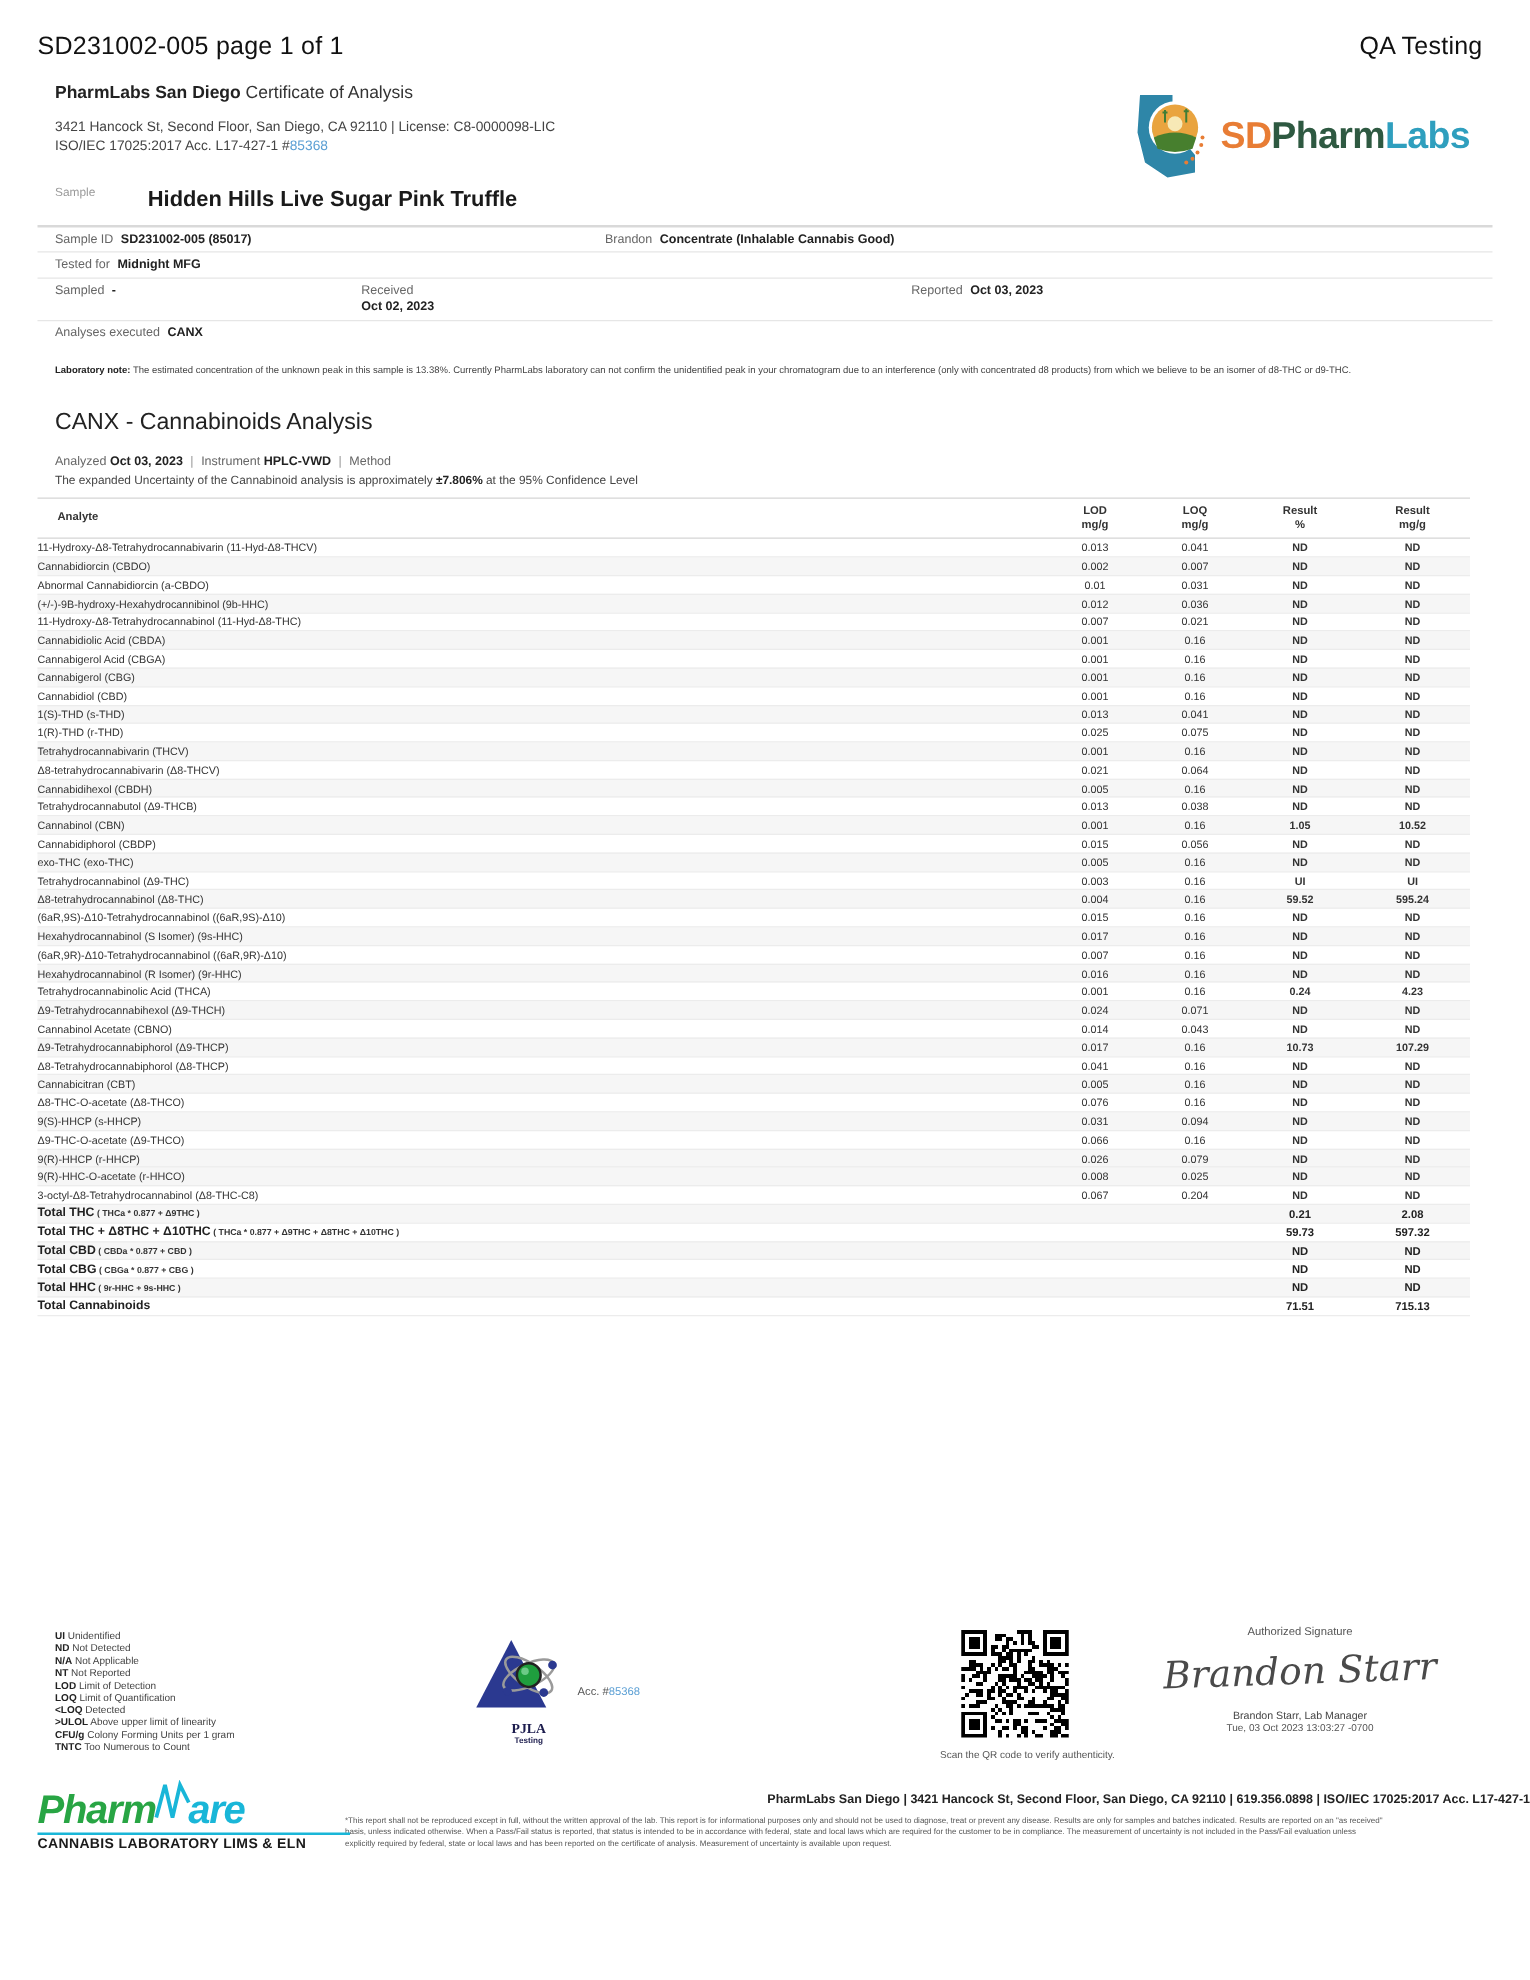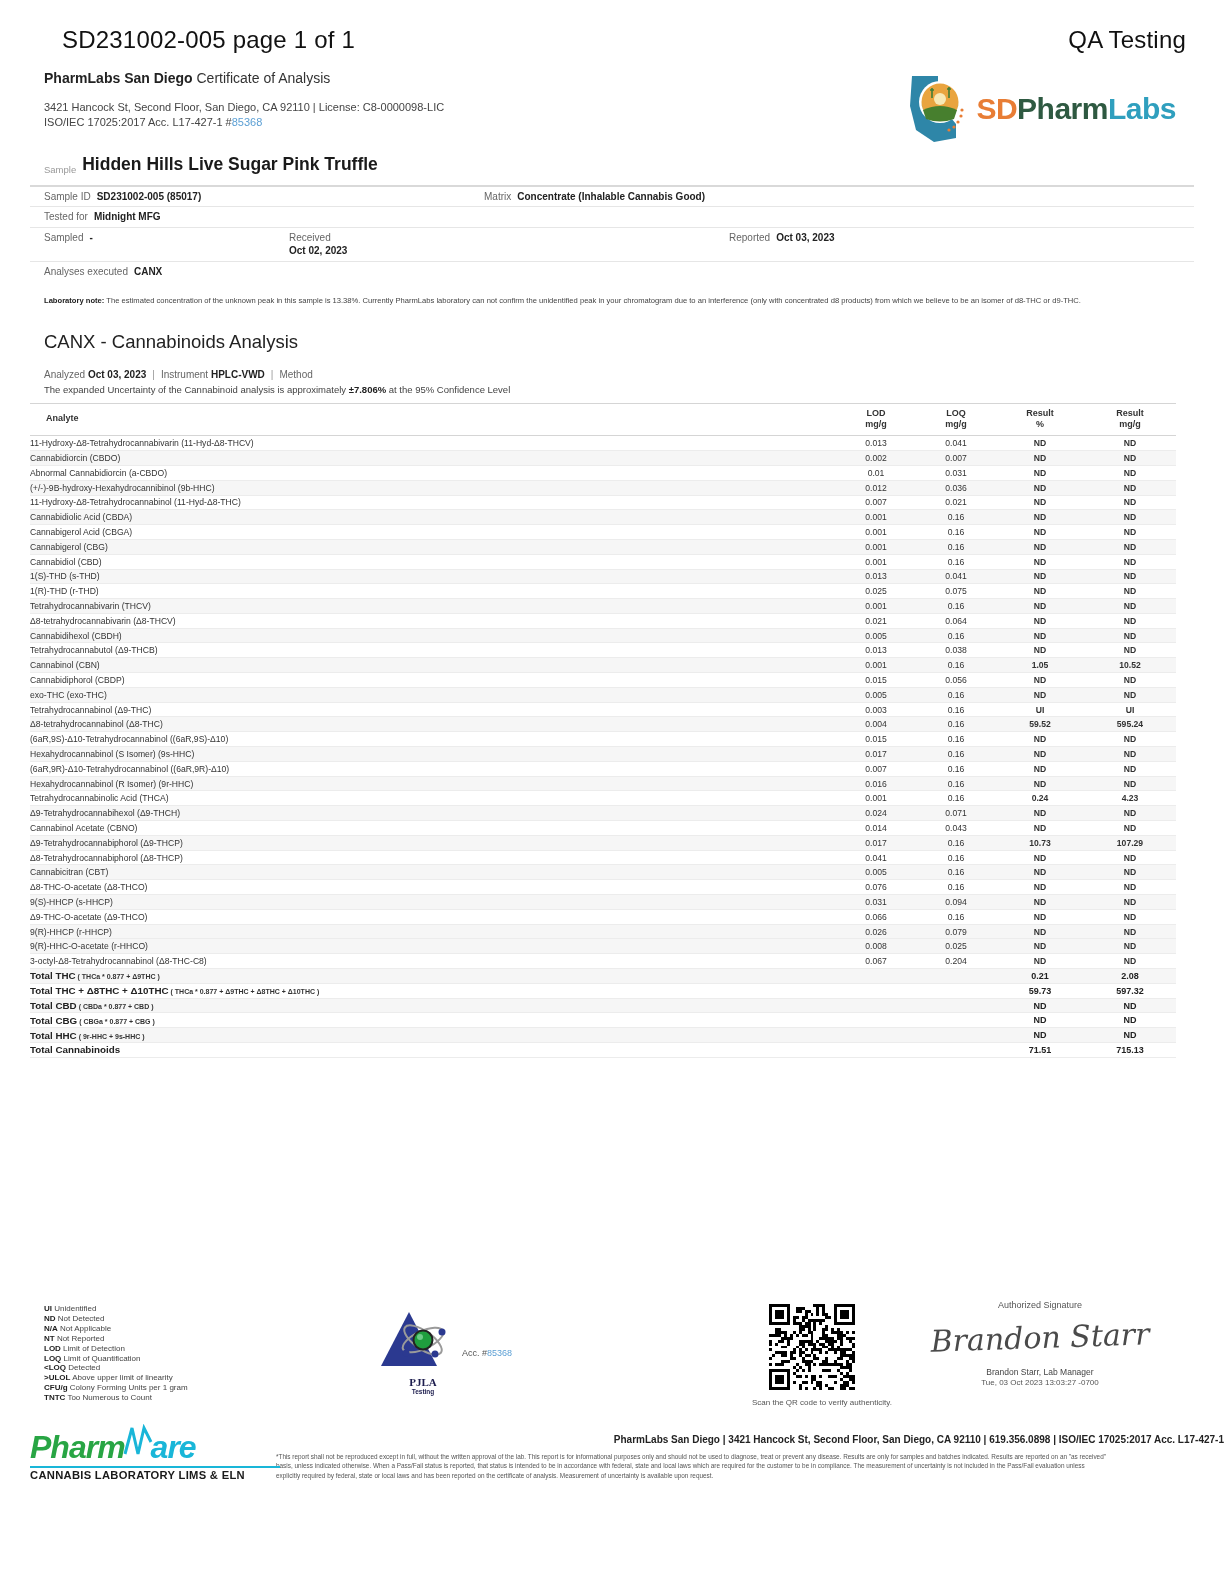--- a/index.html
+++ b/index.html
@@ -1,34 +1,34 @@
 <!DOCTYPE html>
 <html><head>
 <meta charset="utf-8">
 <style>
   * { margin:0; padding:0; box-sizing:border-box; }
   body { background:#ffffff; font-family:"Liberation Sans", sans-serif; color:#222; }
   .page { position:relative; width:1224px; height:1584px; background:#fff; overflow:hidden; }
 
   
   .top-row { display:flex; justify-content:space-between; align-items:flex-start; padding:26px 38px 0 30px; }
-  .doc-id, .qa-label { font-size:24px; font-weight:500; color:#111; letter-spacing:0.2px;margin-left:32px; }
+  .doc-id, .qa-label { font-size:20px; font-weight:500; color:#111; letter-spacing:0.2px; }
   .lab-block { padding:16px 0 0 44px; }
   .lab-line { font-size:14px; color:#333; }
   .lab-line b { color:#222; }
   .addr-line { margin-top:14px; font-size:11px; color:#444; line-height:1.45; }
   .iso-line { font-size:11px; color:#444; }
   .acc-link { color:#5b9fd4; text-decoration:none; }
   .brand-logo { position:absolute; right:48px; top:72px; display:flex; align-items:center; }
   .brand-text { font-size:30px; font-weight:bold; letter-spacing:-0.5px; margin-left:6px; }
   .brand-text .sd { color:#e87d35; }
   .brand-text .pharm { color:#2e5941; }
   .brand-text .labs { color:#2f9fbe; }
 
-  .sample-row { padding:26px 0 0 44px; display:flex; align-items:flex-end; }
+  .sample-row { padding:26px 0 0 44px; display:flex; align-items:flex-start;gap:36px; }
   .sample-label { font-size:9.5px; color:#999; margin-right:6px; }
   .sample-name { font-size:17.5px; font-weight:bold; color:#1a1a1a; }
 
   
   .info-table { margin:10px 30px 0 30px; border-top:2px solid #d9d9d9; font-size:10px; }
   .info-row { display:flex; border-bottom:1px solid #e6e6e6; padding:3px 0 3px 14px; line-height:1.35; }
   .info-row.last { border-bottom:none; }
   .ilabel { color:#666; margin-right:6px; }
   .ival { font-weight:bold; color:#222; }
   .iw1 { width:440px; display:flex; }
@@ -138,21 +138,21 @@
     <span class="sample-label">Sample</span>
     <span class="sample-name">Hidden Hills Live Sugar Pink Truffle</span>
   </div>
 
   <div class="info-table">
     <div class="info-row">
       <div class="iw1">
           <span class="ilabel">Sample ID</span>
           <span class="ival">SD231002-005 (85017)</span>
         </div>
-      <div><span class="ilabel">Matrix</span><span class="ival">Concentrate (Inhalable Cannabis Good)</span></div>
+      <div><span class="ilabel">Brandon</span><span class="ival">Concentrate (Inhalable Cannabis Good)</span></div>
     </div>
     <div class="info-row">
       <div class="iw1">
           <span class="ilabel">Tested for</span>
           <span class="ival">Midnight MFG</span>
         </div>
     </div>
     <div class="info-row">
       <div class="iw2">
           <span class="ilabel">Sampled</span>

